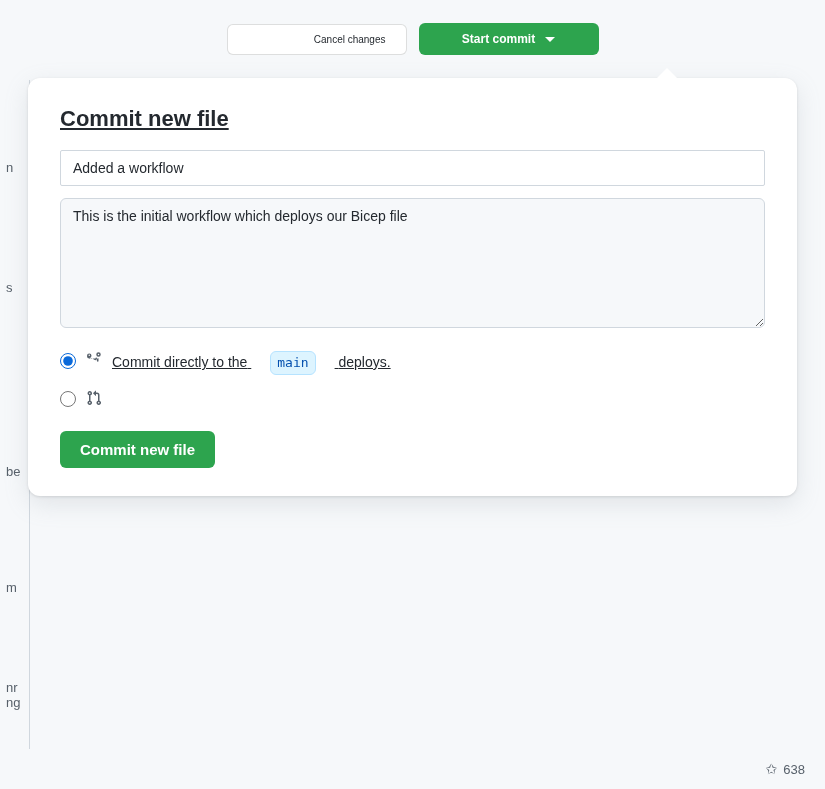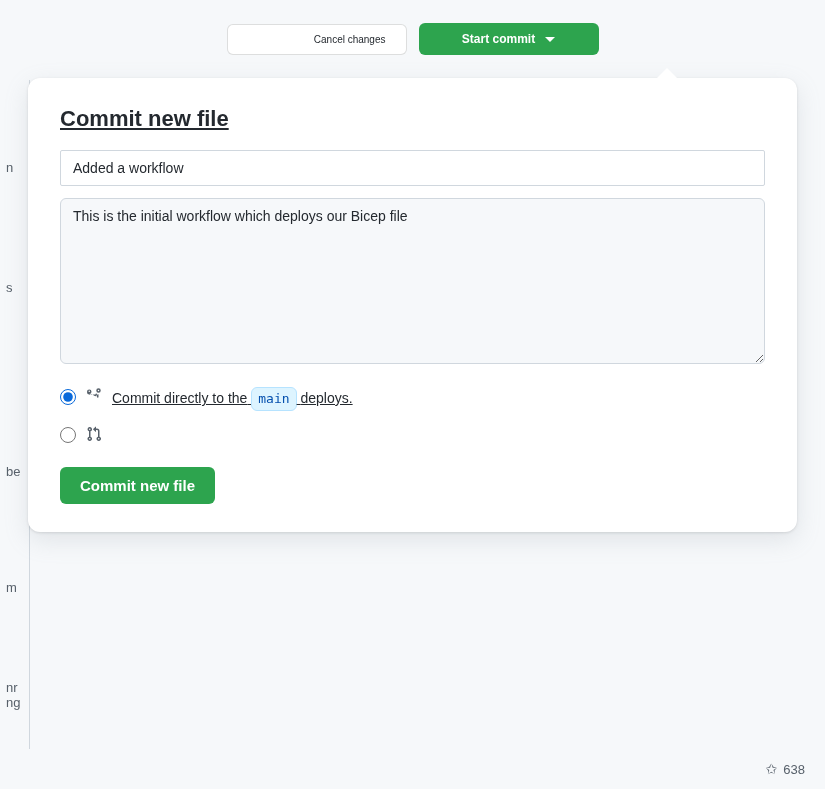--- a/index.html
+++ b/index.html
@@ -113,21 +113,21 @@
       font-size: 14px;
       color: #24292f;
       background: #ffffff;
       margin-bottom: 12px;
       outline: none;
       font-family: inherit;
     }
 
     .commit-description-textarea {
       width: 100%;
-      height: 166px;
+      height: 130px;
       padding: 9px 12px;
       border: 1px solid #d0d7de;
       border-radius: 6px;
       font-size: 14px;
       color: #24292f;
       background: #f6f8fa;
       resize: vertical;
       outline: none;
       font-family: inherit;
       margin-bottom: 20px;
@@ -172,21 +172,21 @@
 
     .branch-badge {
       display: inline-block;
       background: #ddf4ff;
       color: #0550ae;
       border: 1px solid #b6e3ff;
       border-radius: 6px;
       padding: 1px 6px;
       font-size: 13px;
       font-family: ui-monospace, SFMono-Regular, "SF Mono", Menlo, monospace;
-      margin: 0 0;
+      margin: 0 19px;
     }
 
     .radio-label strong {
       font-weight: 700;
     }
 
     .learn-more-link {
       color: #0969da;
       text-decoration: none;
     }

